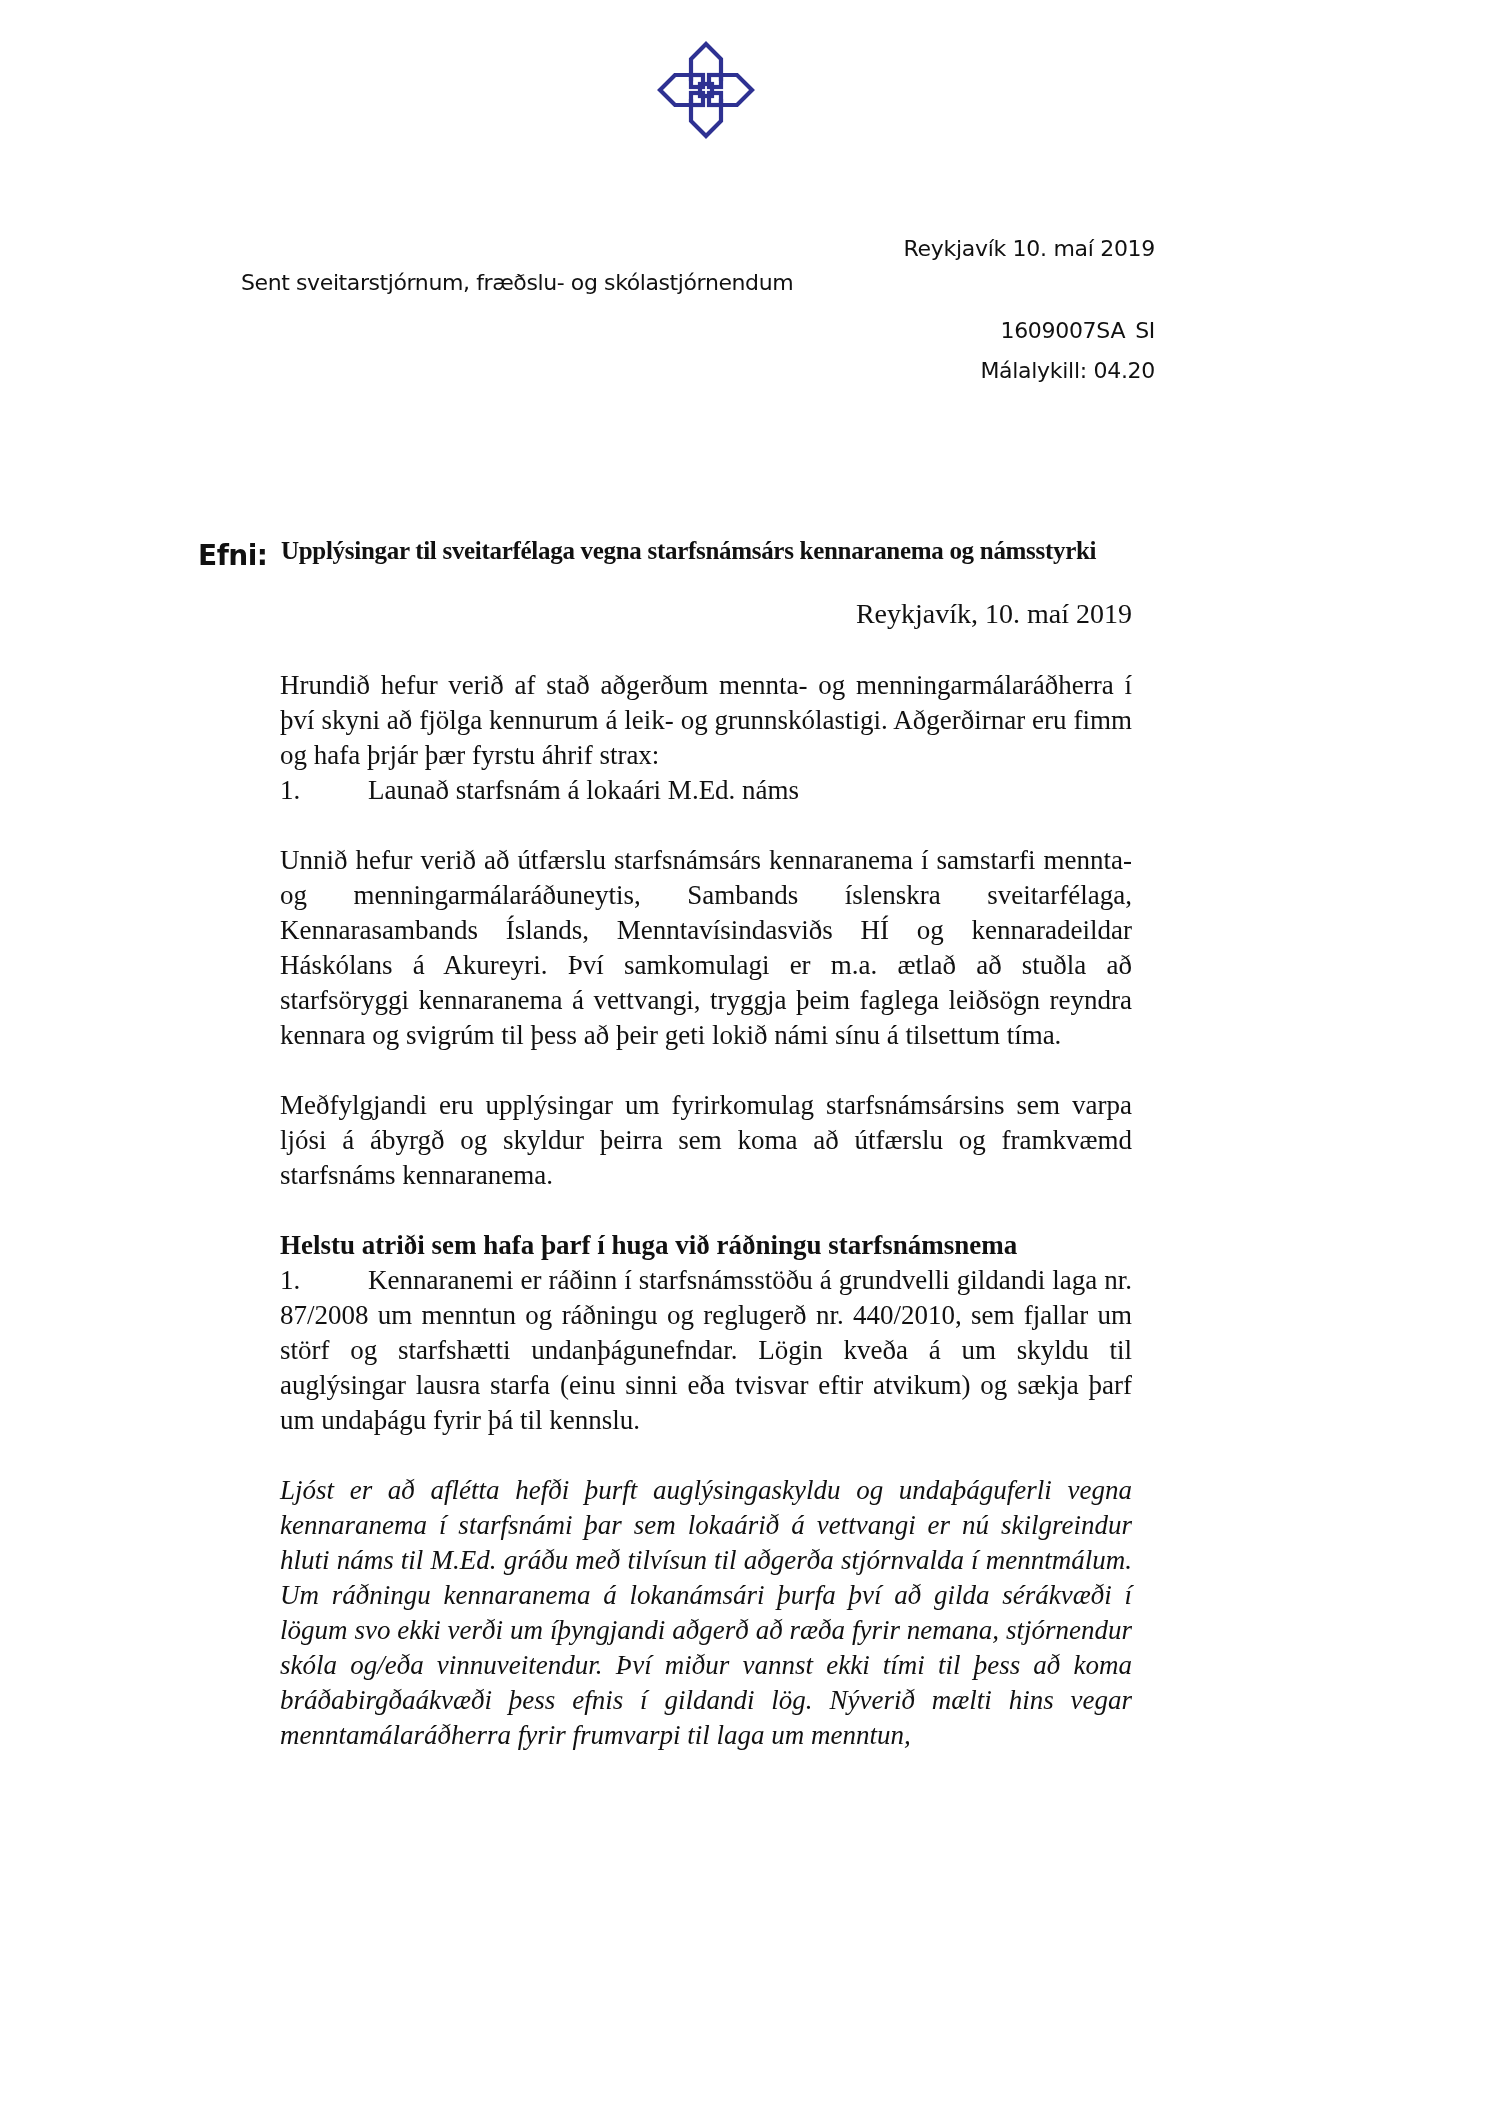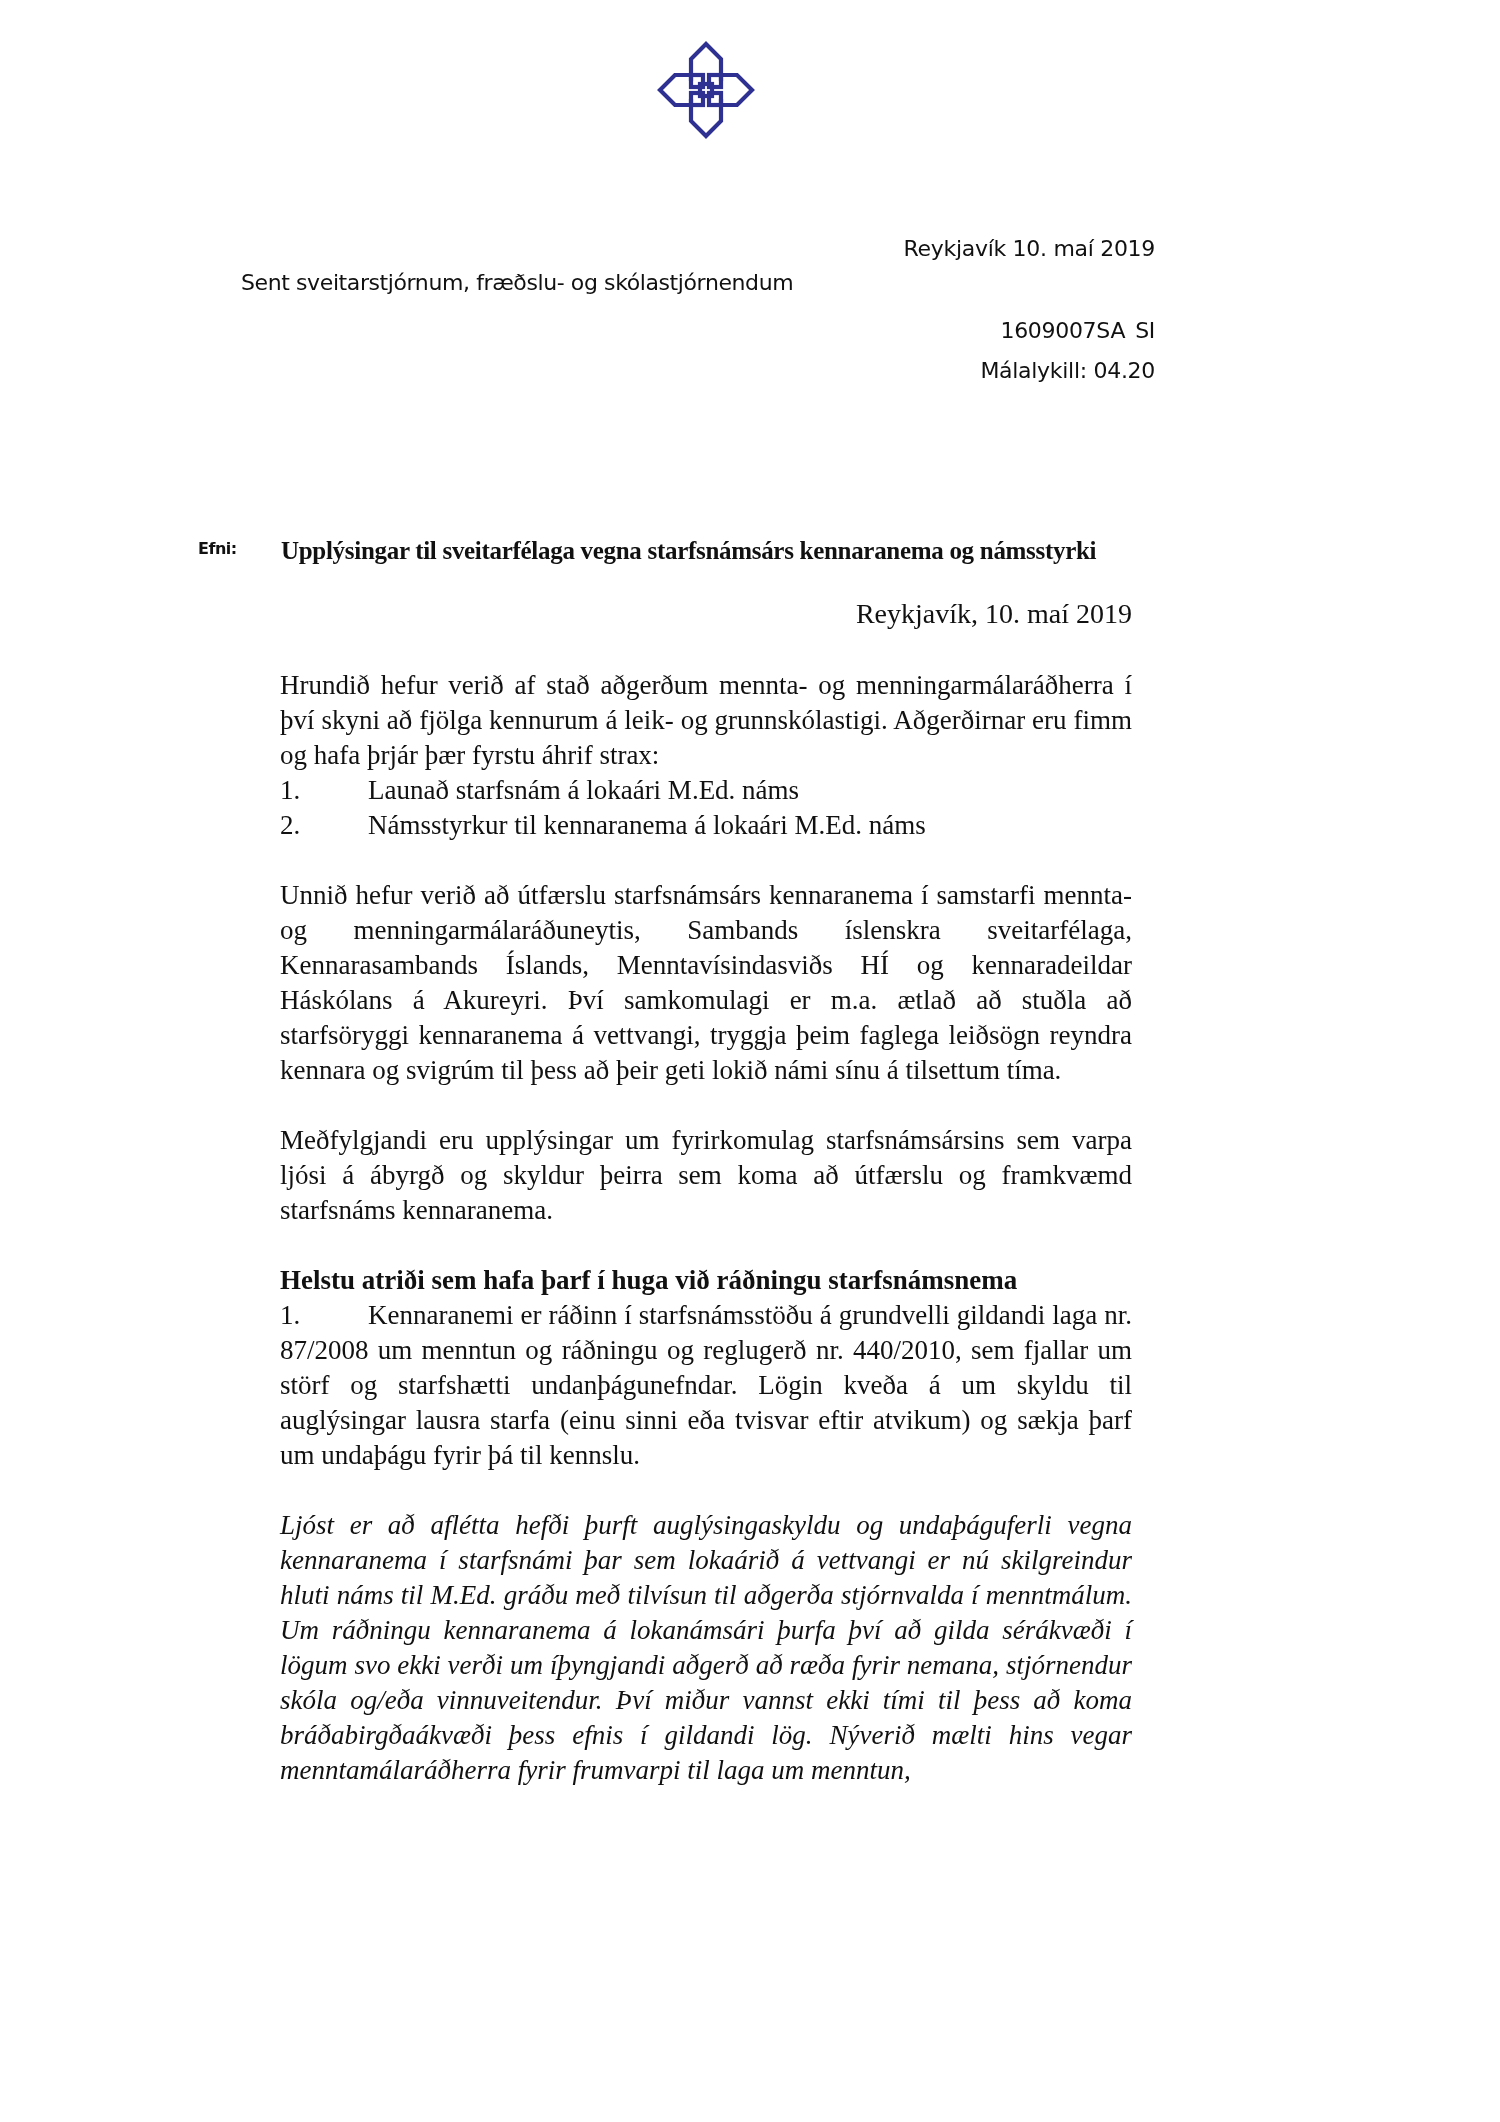--- a/index.html
+++ b/index.html
@@ -58,21 +58,21 @@
       right: 345px;
       top: 358px;
       font-size: 22px;
       white-space: nowrap;
       letter-spacing: -0.3px;
     }
     .subject-label {
       position: absolute;
       left: 198px;
       top: 539px;
-      font-size: 16px;
+      font-size: 28px;
       font-weight: bold;
       letter-spacing: -0.5px;
     }
     .subject-text {
       position: absolute;
       left: 281px;
       top: 536px;
       width: 860px;
       font-size: 25px;
       font-weight: bold;
@@ -143,21 +143,20 @@
 
 <div class="subject-label sans">Efni:</div>
 <div class="subject-text serif">Upplýsingar til sveitarfélaga vegna starfsnámsárs kennaranema og námsstyrki</div>
 
 <div class="body-date serif">Reykjavík, 10. maí 2019</div>
 
 <div class="content serif">
   <p>Hrundið hefur verið af stað aðgerðum mennta- og menningarmálaráðherra í því skyni að fjölga kennurum á leik- og grunnskólastigi. Aðgerðirnar eru fimm og hafa þrjár þær fyrstu áhrif strax:</p>
   <div>
     <span class="li"><span class="num">1.</span><span>Launað starfsnám á lokaári M.Ed. náms</span></span>
-    <span class="li"><span class="num">2.</span><span>Námsstyrkur til kennaranema á lokaári M.Ed. náms</span></span>
   </div>
   <div class="gap"></div>
   <p>Unnið hefur verið að útfærslu starfsnámsárs kennaranema í samstarfi mennta- og menningarmálaráðuneytis, Sambands íslenskra sveitarfélaga, Kennarasambands Íslands, Menntavísindasviðs HÍ og kennaradeildar Háskólans á Akureyri. Því samkomulagi er m.a. ætlað að stuðla að starfsöryggi kennaranema á vettvangi, tryggja þeim faglega leiðsögn reyndra kennara og svigrúm til þess að þeir geti lokið námi sínu á tilsettum tíma.</p>
   <div class="gap"></div>
   <p>Meðfylgjandi eru upplýsingar um fyrirkomulag starfsnámsársins sem varpa ljósi á ábyrgð og skyldur þeirra sem koma að útfærslu og framkvæmd starfsnáms kennaranema.</p>
   <div class="gap"></div>
   <p class="heading">Helstu atriði sem hafa þarf í huga við ráðningu starfsnámsnema</p>
   <p><span class="num" style="display:inline-block;width:88px;">1.</span><span>Kennaranemi er ráðinn í starfsnámsstöðu á grundvelli gildandi laga nr. 87/2008 um menntun og ráðningu og reglugerð nr. 440/2010, sem fjallar um störf og starfshætti undanþágunefndar. Lögin kveða á um skyldu til auglýsingar lausra starfa (einu sinni eða tvisvar eftir atvikum) og sækja þarf um undaþágu fyrir þá til kennslu.</span></p>
   <div class="gap"></div>
   <p class="italic">Ljóst er að aflétta hefði þurft auglýsingaskyldu og undaþáguferli vegna kennaranema í starfsnámi þar sem lokaárið á vettvangi er nú skilgreindur hluti náms til M.Ed. gráðu með tilvísun til aðgerða stjórnvalda í menntmálum. Um ráðningu kennaranema á lokanámsári þurfa því að gilda sérákvæði í lögum svo ekki verði um íþyngjandi aðgerð að ræða fyrir nemana, stjórnendur skóla og/eða vinnuveitendur. Því miður vannst ekki tími til þess að koma bráðabirgðaákvæði þess efnis í gildandi lög. Nýverið mælti hins vegar menntamálaráðherra fyrir frumvarpi til laga um menntun,</p>

